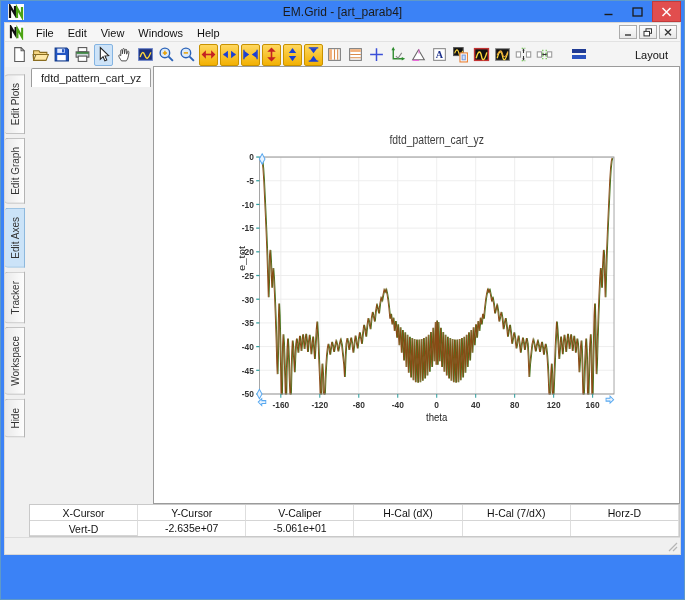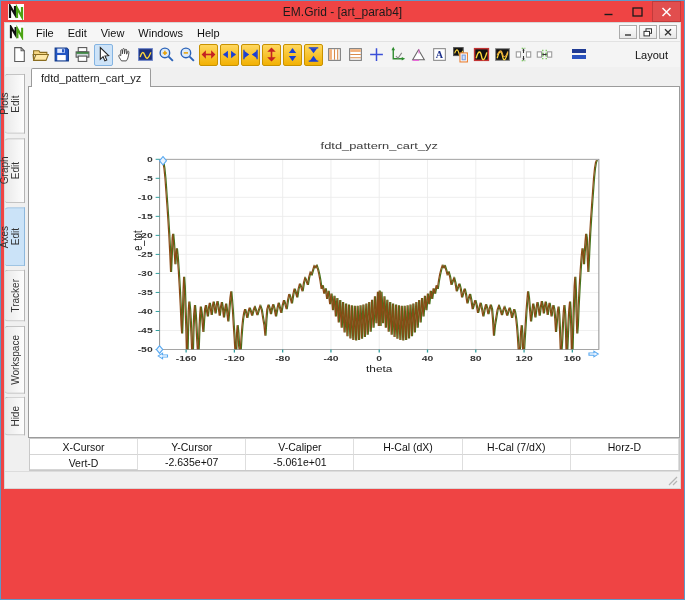--- a/index.html
+++ b/index.html
@@ -1,26 +1,26 @@
 <!DOCTYPE html>
 <html><head>
 <meta charset="utf-8">
 <style>
   html,body{margin:0;padding:0;background:#cfcfcf;font-family:"Liberation Sans",sans-serif;}
   *{box-sizing:border-box;}
-  .window{width:685px;height:600px;background:#ef4444;padding:0 3px 3px 3px;position:relative;border:1px solid #5f99c7;}
+  .window{width:685px;height:600px;background:#3b82f6;padding:0 3px 3px 3px;position:relative;border:1px solid #5f99c7;}
   
   .titlebar{height:21px;display:flex;align-items:center;position:relative;}
   .tb-icon{width:16px;height:16px;margin-left:4px;}
   .tb-title{position:absolute;left:0;right:0;text-align:center;font-size:12px;color:#1b1b1b;}
   .tb-btns{margin-left:auto;display:flex;height:100%;z-index:2;}
   .tb-btn{width:29px;height:100%;display:flex;align-items:center;justify-content:center;cursor:default;}
   .tb-close{background:#e14e4e;border:1px solid #c23b3b;}
   
-  .client{height:467px;background:#f0f0f0;display:flex;flex-direction:column;border:1px solid #d7d7d7;}
+  .client{height:533px;background:#f0f0f0;display:flex;flex-direction:column;border:1px solid #d7d7d7;}
   
   .menubar{height:19px;background:#f6f6f6;display:flex;align-items:center;border-bottom:1px solid #e2e2e2;padding-left:2px;}
   .menu-appicon{width:15px;height:15px;margin:0 5px 0 2px;}
   .menu-item{font-size:11px;color:#111;padding:1px 7px;cursor:default;}
   .menu-item::first-letter{text-decoration:underline;}
   .mdi-btns{margin-left:auto;display:flex;margin-right:3px;}
   .mdi-btn{width:18px;height:14px;border:1px solid #ababab;background:linear-gradient(#fdfdfd,#e8e8e8);display:flex;align-items:center;justify-content:center;margin-left:2px;}
   
   .toolbar{height:25px;display:flex;align-items:center;background:#f4f4f4;padding-left:4px;}
   .tbtn{width:22px;height:22px;display:flex;align-items:center;justify-content:center;border:1px solid transparent;border-radius:2px;margin:0 1px;}
@@ -29,21 +29,21 @@
   .tbtn.selected{background:#cde3f8;border:1px solid #84b4e2;}
   .tgap{width:9px;}
   .layout-btn{display:flex;align-items:center;margin-left:10px;padding:2px 5px;border:1px solid transparent;font-size:11px;color:#111;gap:44px;}
   .layout-btn svg{width:16px;height:14px;margin-right:4px;}
   .caret{font-size:8px;margin-left:3px;color:#333;}
   
   .content{flex:1;display:flex;min-height:0;}
   .side{width:23px;padding-top:5px;display:flex;flex-direction:column;align-items:flex-start;}
   .side-tab{writing-mode:vertical-lr;transform:rotate(180deg);font-size:10px;color:#333;background:linear-gradient(90deg,#fdfdfd,#e9e9e9);border:1px solid #b4b4b4;border-right:none;border-radius:0 3px 3px 0;padding:8px 3px;margin:2px 0;width:20px;text-align:center;cursor:default;}
   .side-tab.sel{background:#cbe3f8;border-color:#8db8dd;}
-  .main{flex:1;display:flex;flex-direction:column;min-width:0;}
+  .main{flex:1;display:flex;flex-direction:row;min-width:0;}
   .tabs{height:20px;display:flex;align-items:flex-end;padding-left:3px;}
   .tab{font-size:11px;color:#222;background:linear-gradient(#f6f6f6,#e4e4e4);border:1px solid #9b9b9b;border-bottom:none;padding:3px 9px 2px;margin-right:2px;border-radius:2px 2px 0 0;cursor:default;}
   .tab.active{background:#fff;position:relative;z-index:2;padding-bottom:3px;}
   .panel{flex:1;background:#fff;border:1px solid #9b9b9b;margin-top:-1px;position:relative;}
   .panel svg{position:absolute;inset:0;width:100%;height:100%;}
   
   .cht-title{font:13px "Liberation Sans",sans-serif;fill:#3d3d3d;}
   .cht-tick{font:bold 10.5px "Liberation Sans",sans-serif;fill:#333;}
   .cht-axis{font:12px "Liberation Sans",sans-serif;fill:#1d1d1d;}
   .gridline{stroke:#ebebeb;stroke-width:1;}

